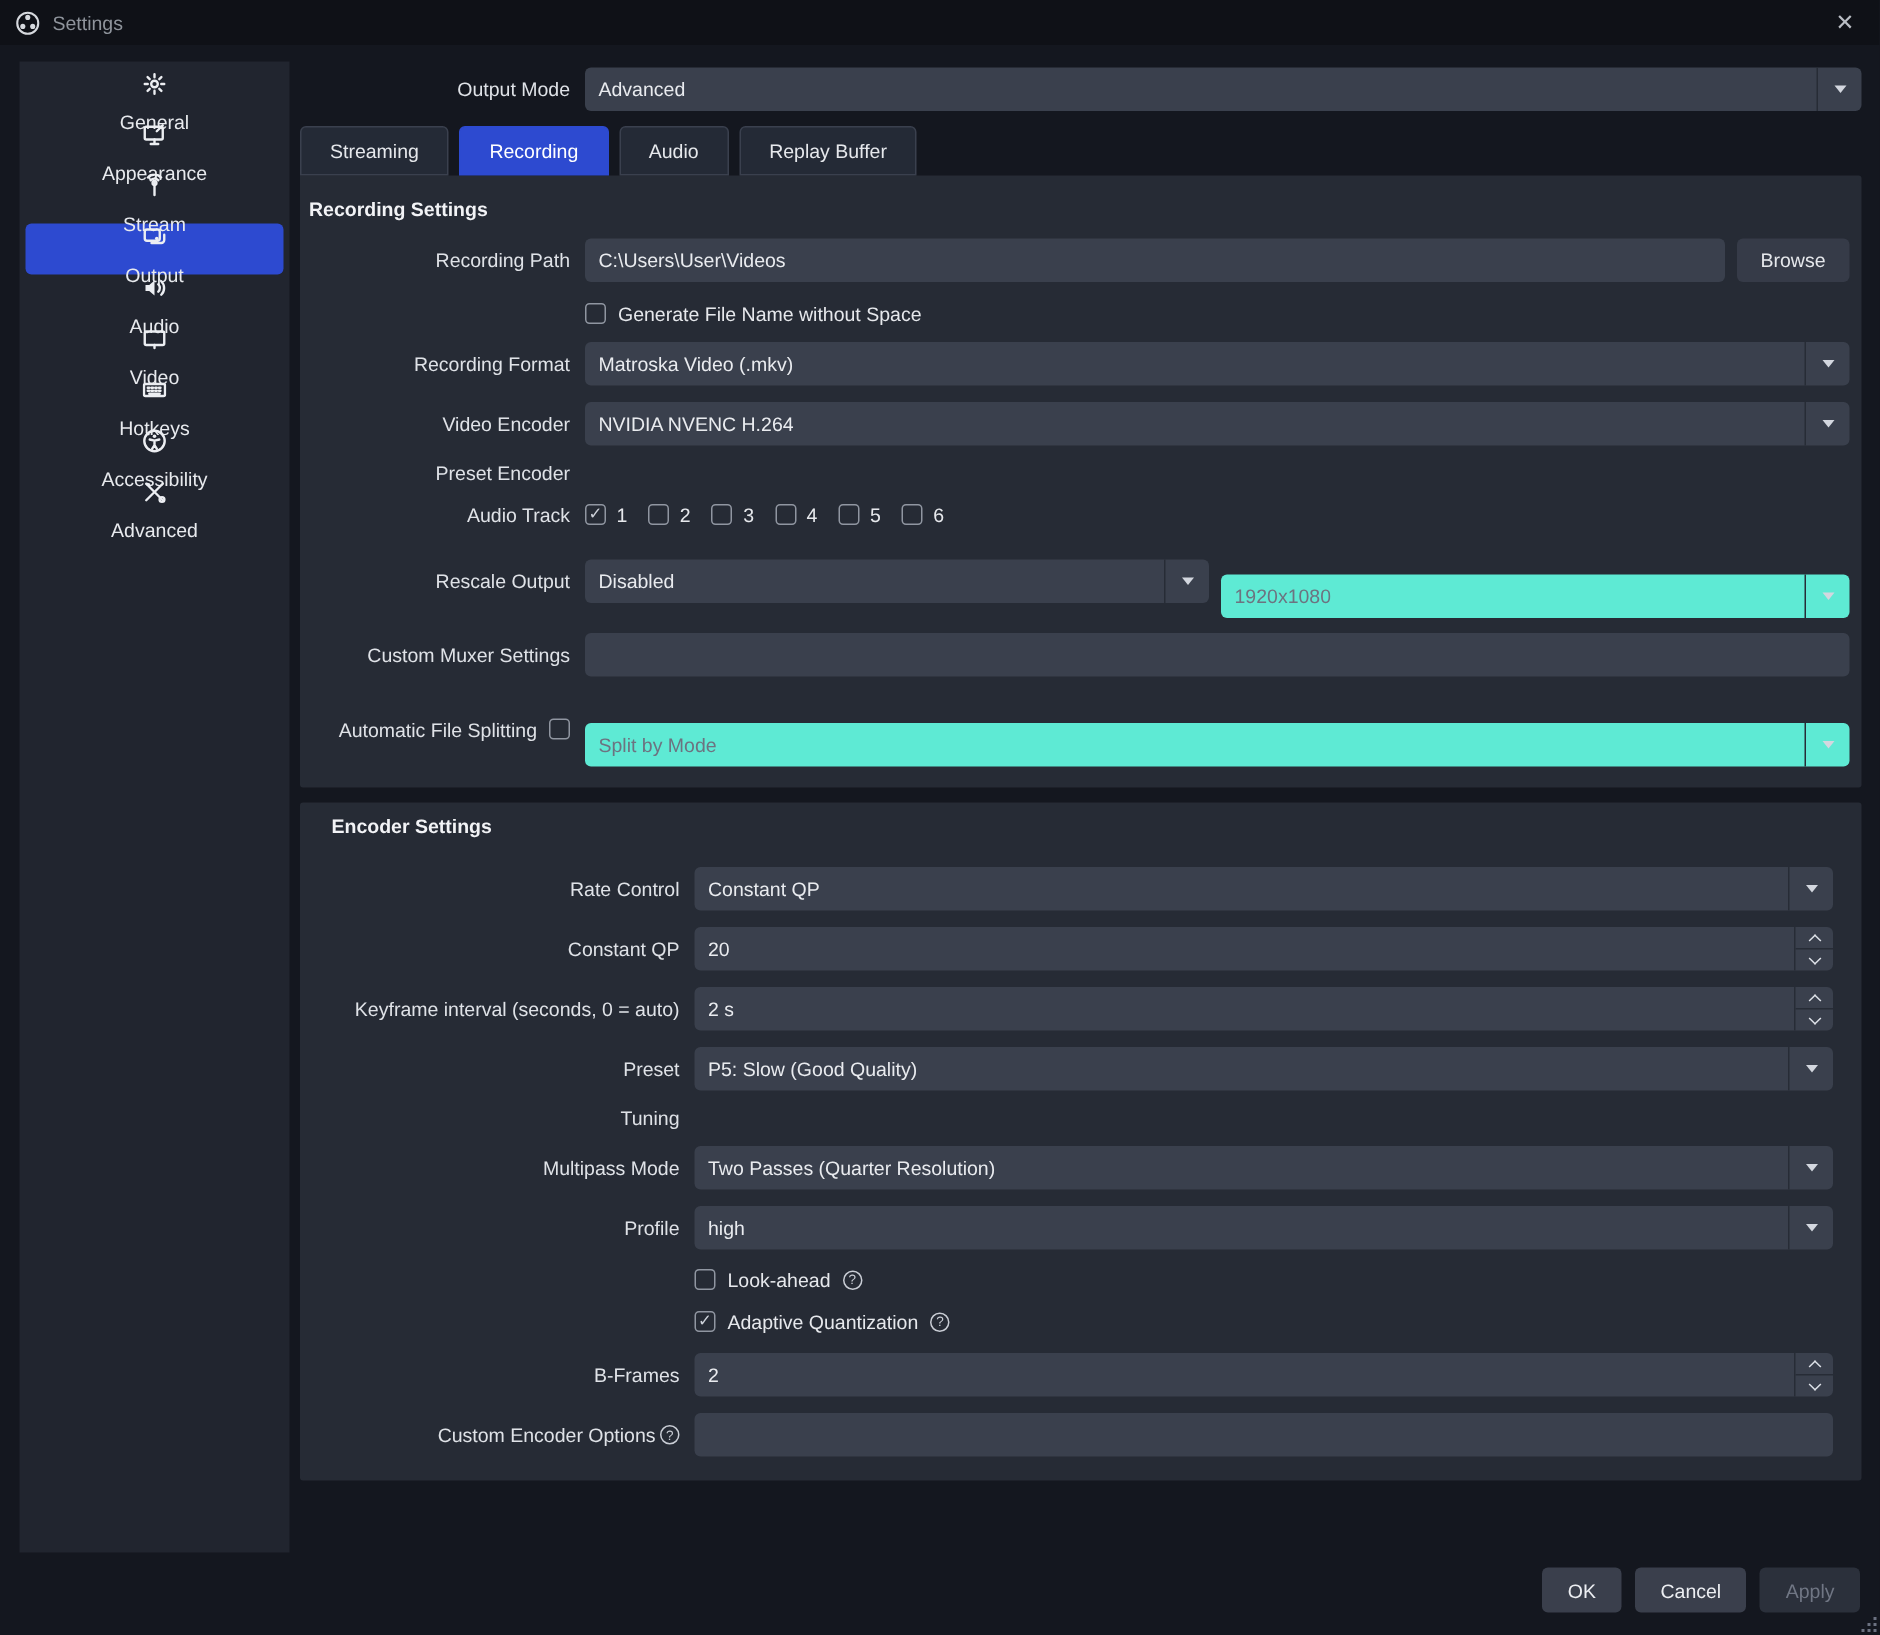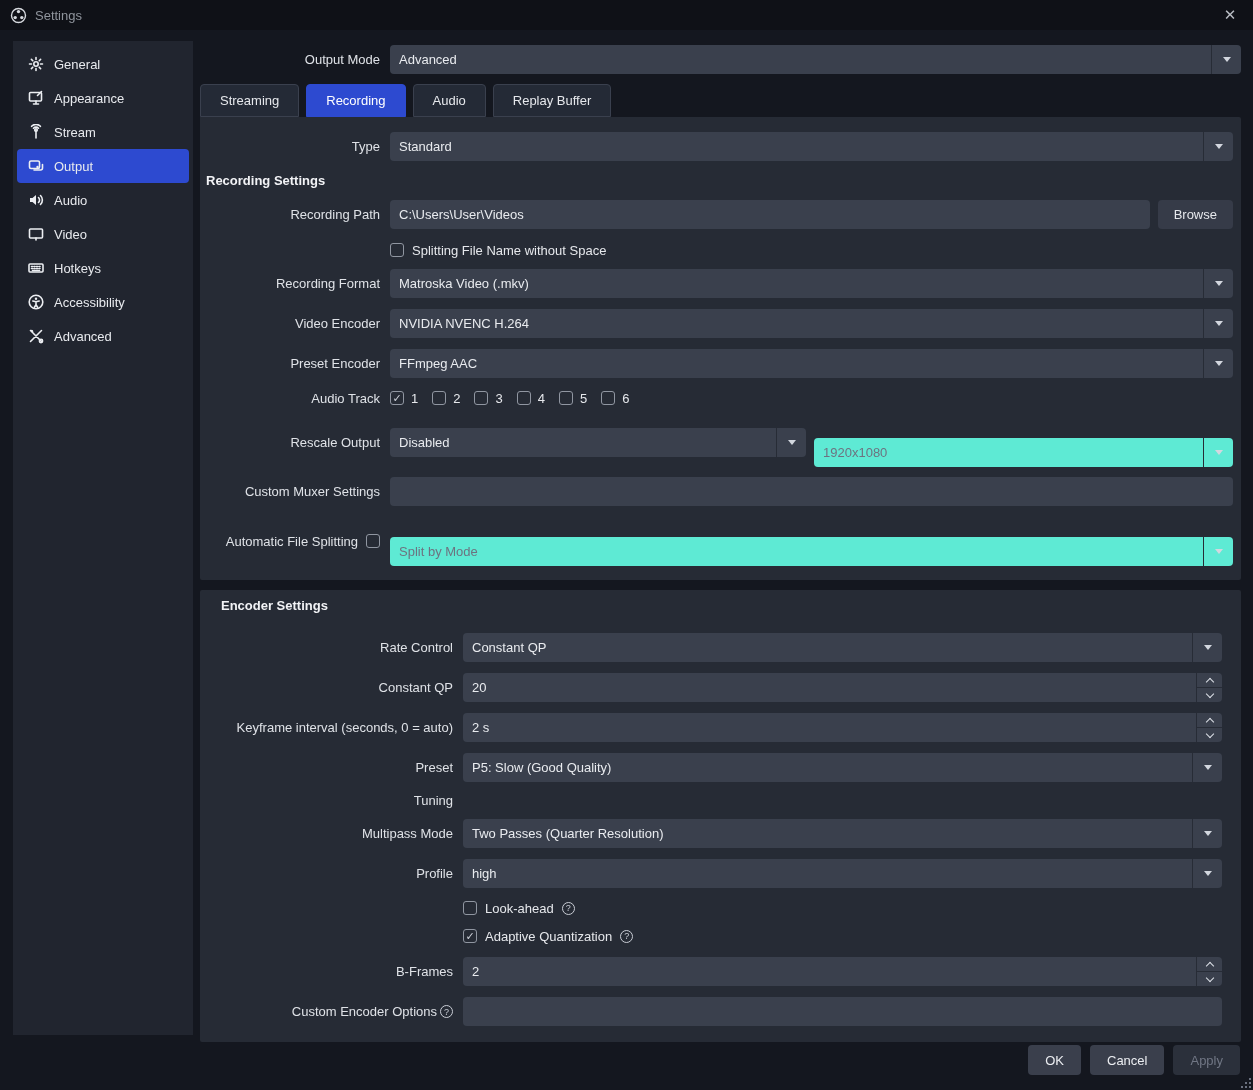--- a/index.html
+++ b/index.html
@@ -11,21 +11,21 @@
     color:#e6e8ec;
     position:relative;
   }
   
   .titlebar{position:absolute;left:0;top:0;right:0;height:30px;background:#0f1117;display:flex;align-items:center;padding:0 10px;}
   .titlebar .obs-logo{display:flex;align-items:center;margin-right:8px;}
   .titlebar .title{color:#8f949c;font-size:13px;}
   .titlebar .close{margin-left:auto;color:#b9bdc4;font-size:15px;width:26px;height:26px;display:flex;align-items:center;justify-content:center;cursor:default;}
   
   .sidebar{position:absolute;left:13px;top:41px;width:180px;bottom:55px;background:#21252f;padding:6px 4px;}
-  .side-item{height:34px;display:flex;align-items:center;gap:10px;padding:0 10px;border-radius:4px;color:#e8eaee;}
+  .side-item{height:34px;display:flex;align-items:center;gap:10px;padding:0 10px;border-radius:4px;color:#e8eaee;flex-direction:column;}
   .side-item .ic{width:17px;height:17px;display:flex;align-items:center;justify-content:center;flex:0 0 17px;}
   .side-item.sel{background:#2d4ad0;}
   .side-item svg{stroke:#eceef2;fill:none;stroke-width:1.6;stroke-linecap:round;stroke-linejoin:round;}
   
   .main{position:absolute;left:200px;top:45px;width:1041px;}
   .row{display:flex;align-items:center;}
   .lbl{width:190px;text-align:right;padding-right:10px;color:#dfe2e7;flex:0 0 190px;}
   .lbl2{width:248px;text-align:right;padding-right:10px;color:#dfe2e7;flex:0 0 248px;display:flex;align-items:center;justify-content:flex-end;gap:3px;}
   .field{height:29px;background:#3a404d;border-radius:4px;display:flex;align-items:center;position:relative;color:#e9ebef;}
   .field .val{padding-left:9px;white-space:nowrap;overflow:hidden;}
@@ -185,44 +185,35 @@
 
   <div class="tabs">
     <div class="tab">Streaming</div>
     <div class="tab active">Recording</div>
     <div class="tab">Audio</div>
     <div class="tab">Replay Buffer</div>
   </div>
 
   <div class="panel panel1">
 
-    <div class="row mb12">
-      <span class="lbl">Type</span>
-      <div class="field grow">
-        <span class="val">Standard</span>
-        <span class="dd-btn">
-            <span class="tri"></span>
-          </span>
-      </div>
-    </div>
 
     <div class="sect-head mb12">Recording Settings</div>
 
     <div class="row mb12">
       <span class="lbl">Recording Path</span>
       <div class="field grow">
         <input value="C:\Users\User\Videos" style="">
       </div>
       <div class="browse-btn">Browse</div>
     </div>
 
     <div class="row mb10" style="margin-left:190px;height:18px;">
       <span class="cb-row">
         <span class="cb"></span>
-        <span>Splitting File Name without Space</span>
+        <span>Generate File Name without Space</span>
       </span>
     </div>
 
     <div class="row mb11">
       <span class="lbl">Recording Format</span>
       <div class="field grow">
         <span class="val">Matroska Video (.mkv)</span>
         <span class="dd-btn">
             <span class="tri"></span>
           </span>
@@ -234,26 +225,20 @@
       <div class="field grow">
         <span class="val">NVIDIA NVENC H.264</span>
         <span class="dd-btn">
             <span class="tri"></span>
           </span>
       </div>
     </div>
 
     <div class="row mb11">
       <span class="lbl">Preset Encoder</span>
-      <div class="field grow">
-        <span class="val">FFmpeg AAC</span>
-        <span class="dd-btn">
-            <span class="tri"></span>
-          </span>
-      </div>
     </div>
 
     <div class="row mb10" style="height:18px;">
       <span class="lbl">Audio Track</span>
       <span class="tracks">
         <span class="pair">
             <span class="cb checked">
               <span class="tick">✓</span>
             </span>
             <span>1</span>

